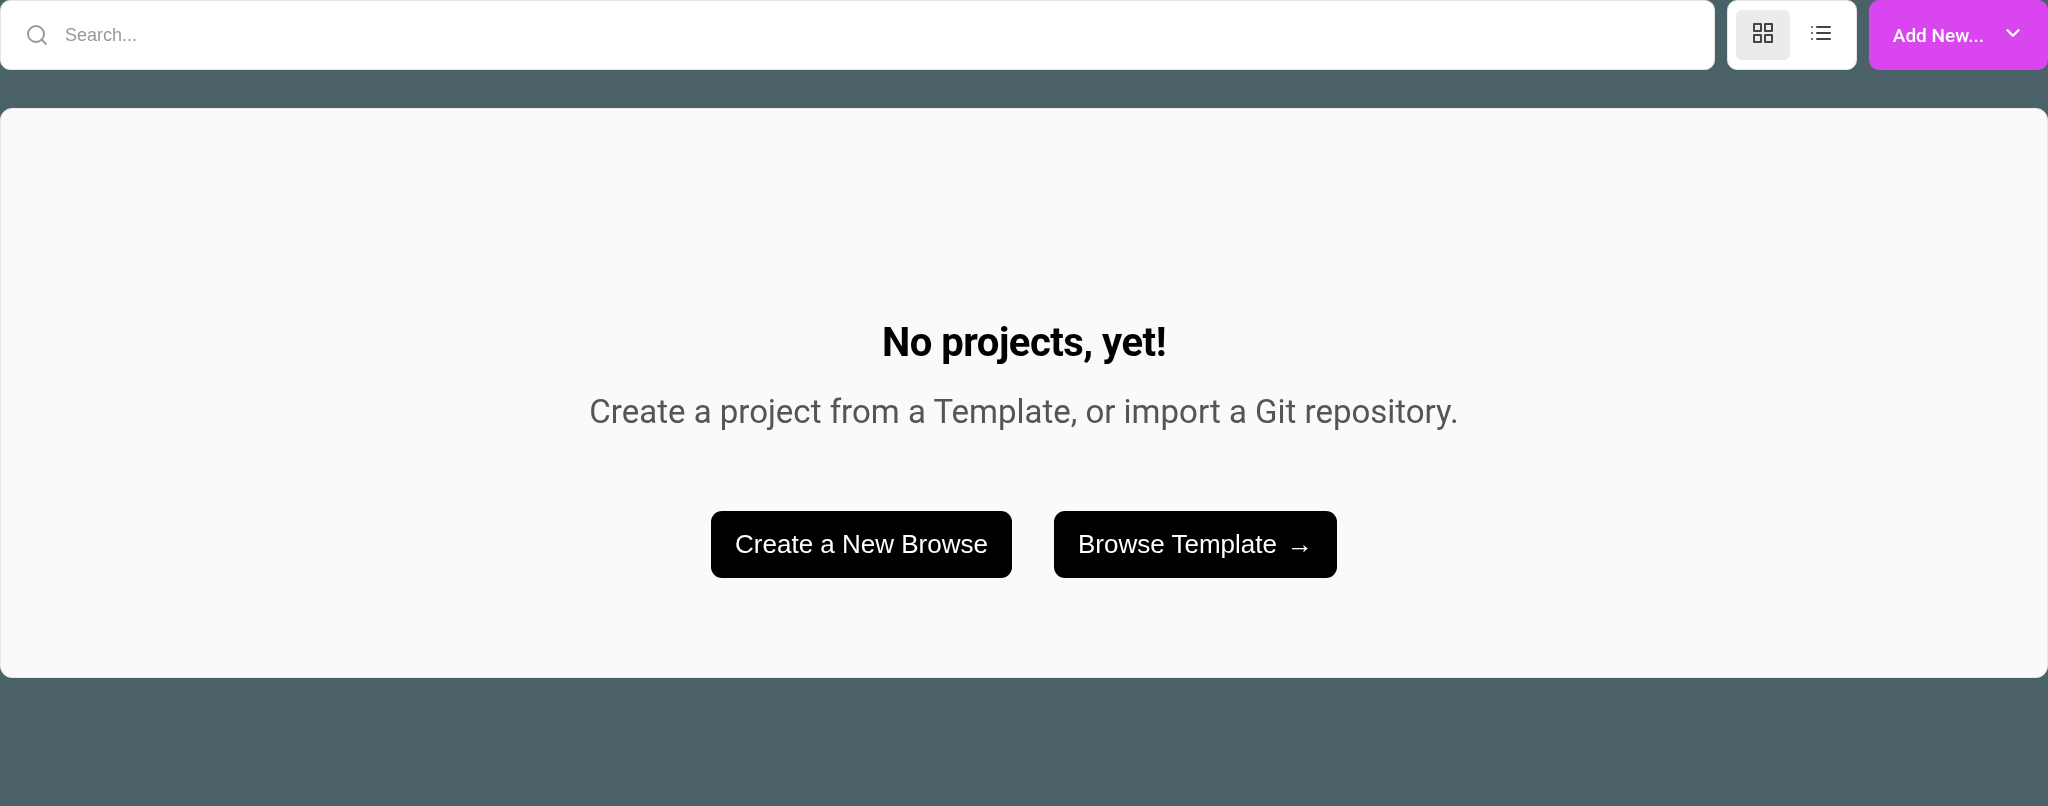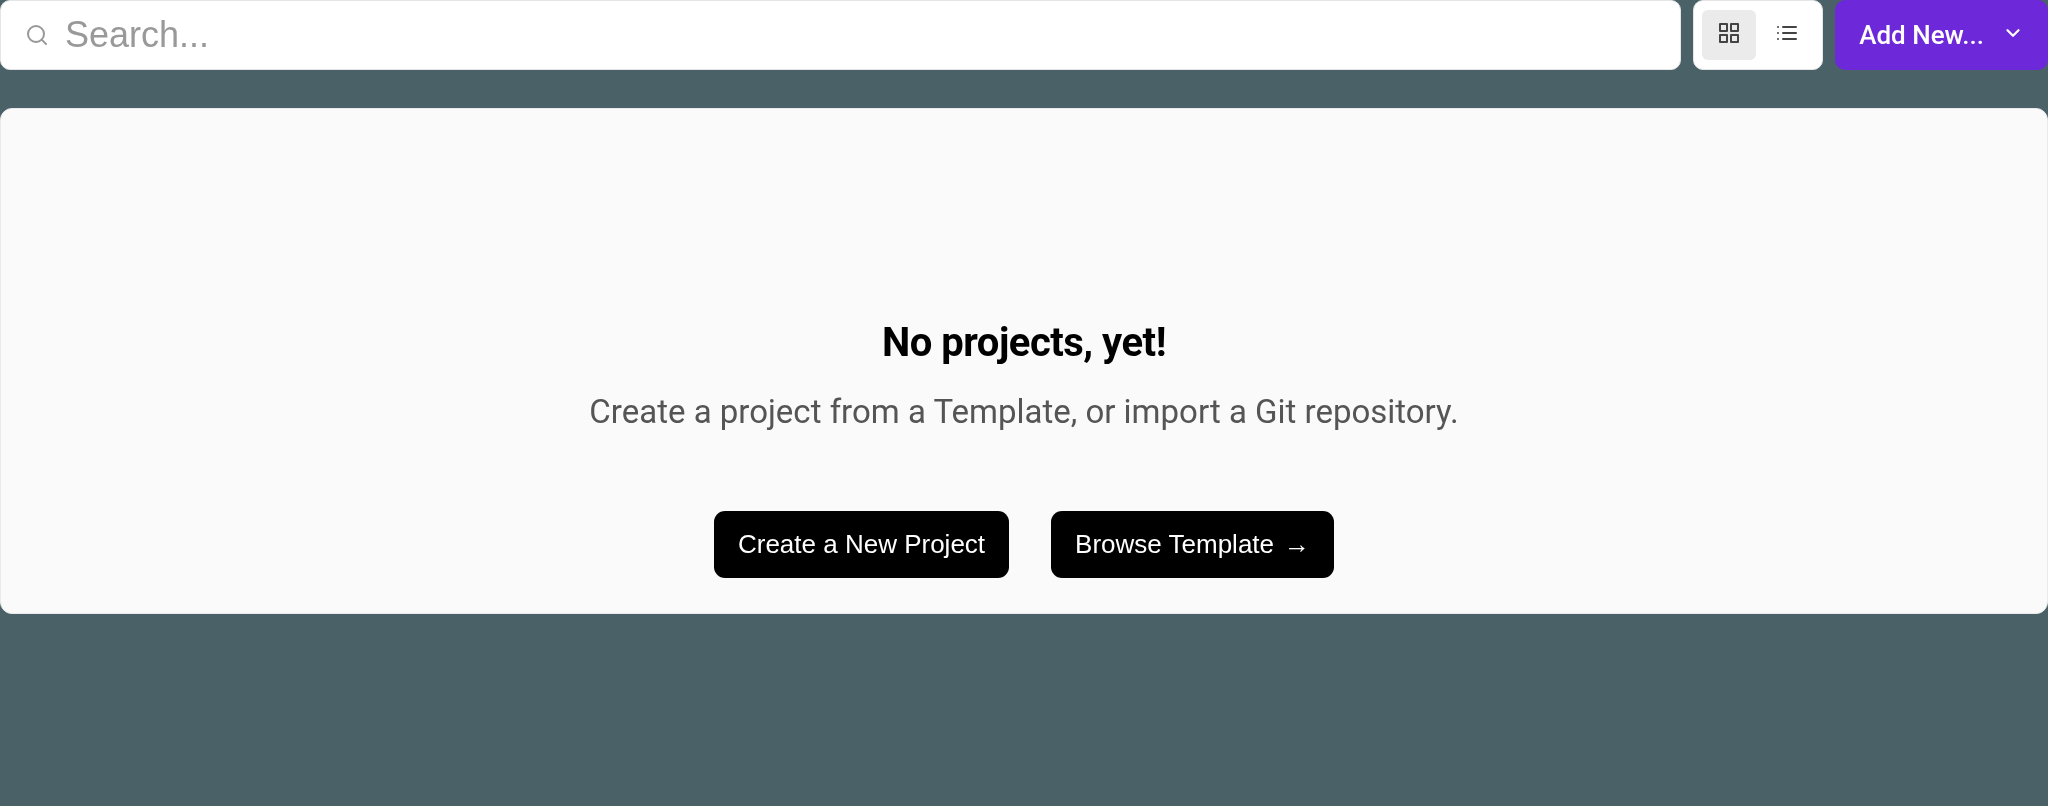--- a/index.html
+++ b/index.html
@@ -39,21 +39,21 @@
       width: 24px;
       height: 24px;
       color: #999;
       flex-shrink: 0;
     }
 
     .search-input {
       flex: 1;
       border: none;
       outline: none;
-      font-size: 36px;
+      font-size: 18px;
       color: #c2410c;
       background: transparent;
     }
 
     .search-input::placeholder {
       color: #999;
     }
 
     .view-toggle {
       background: #fff;
@@ -79,43 +79,43 @@
     .view-btn.active {
       background: #ebebeb;
     }
 
     .view-btn svg {
       width: 24px;
       height: 24px;
     }
 
     .add-new-btn {
-      background: #6d28d9;
+      background: #d946ef;
       color: #fff;
       border-radius: 10px;
       display: flex;
       align-items: center;
       padding: 0 24px;
       gap: 18px;
       cursor: pointer;
-      font-size: 26px;
+      font-size: 19px;
       font-weight: 500;
       white-space: nowrap;
     }
 
     .chevron-icon {
       width: 22px;
       height: 22px;
     }
 
     .main-panel {
       background: #fafafa;
       border-radius: 12px;
       margin-top: 38px;
-      height: 506px;
+      height: 570px;
       display: flex;
       flex-direction: column;
       align-items: center;
       justify-content: flex-start;
       padding-top: 210px;
       border: 1px solid #eaeaea;
     }
 
     .empty-title {
       font-size: 40px;
@@ -202,20 +202,20 @@
       </svg>
     </span>
   </div>
 </div>
 
 <div class="main-panel">
   <h1 class="empty-title">No projects, yet!</h1>
   <p class="empty-subtitle">Create a project from a Template, or import a Git repository.</p>
   <div class="action-row">
     <button class="action-btn">
-      <span>Create a New Project</span>
+      <span>Create a New Browse</span>
     </button>
     <button class="action-btn">
       <span>Browse Template</span>
       <span class="arrow-right">→</span>
     </button>
   </div>
 </div>
 
 </body></html>

